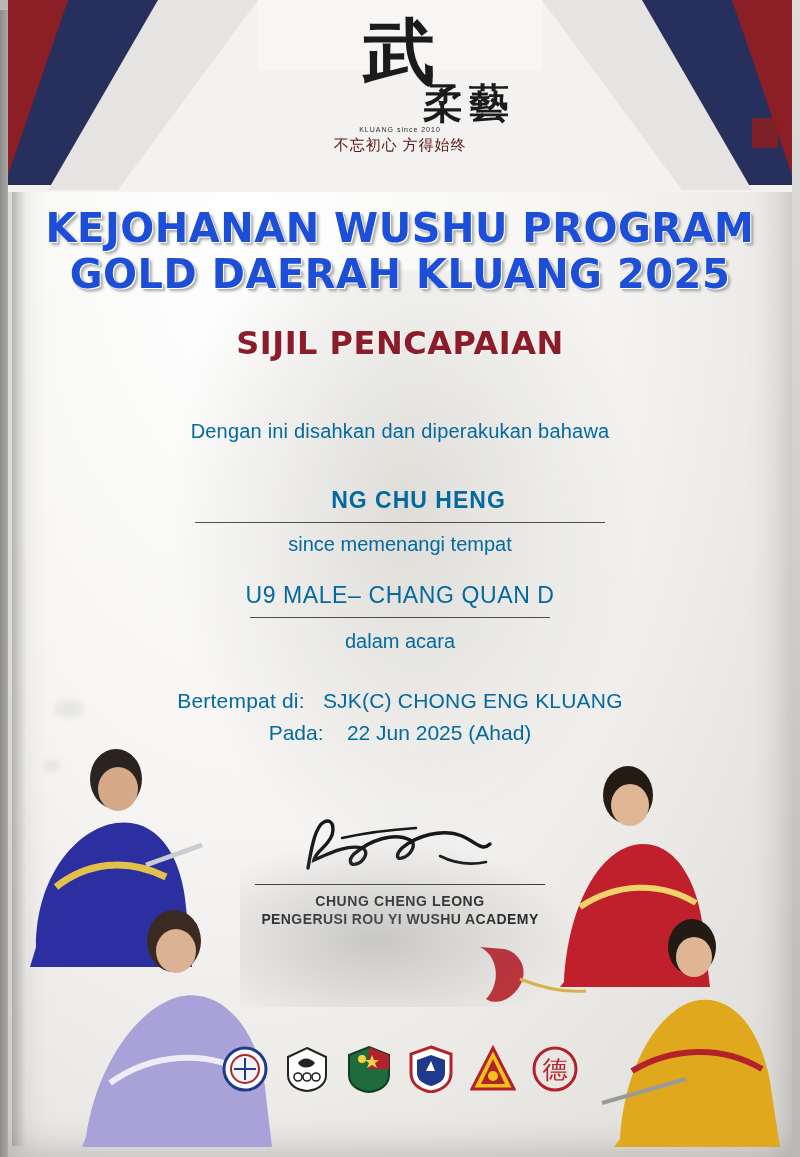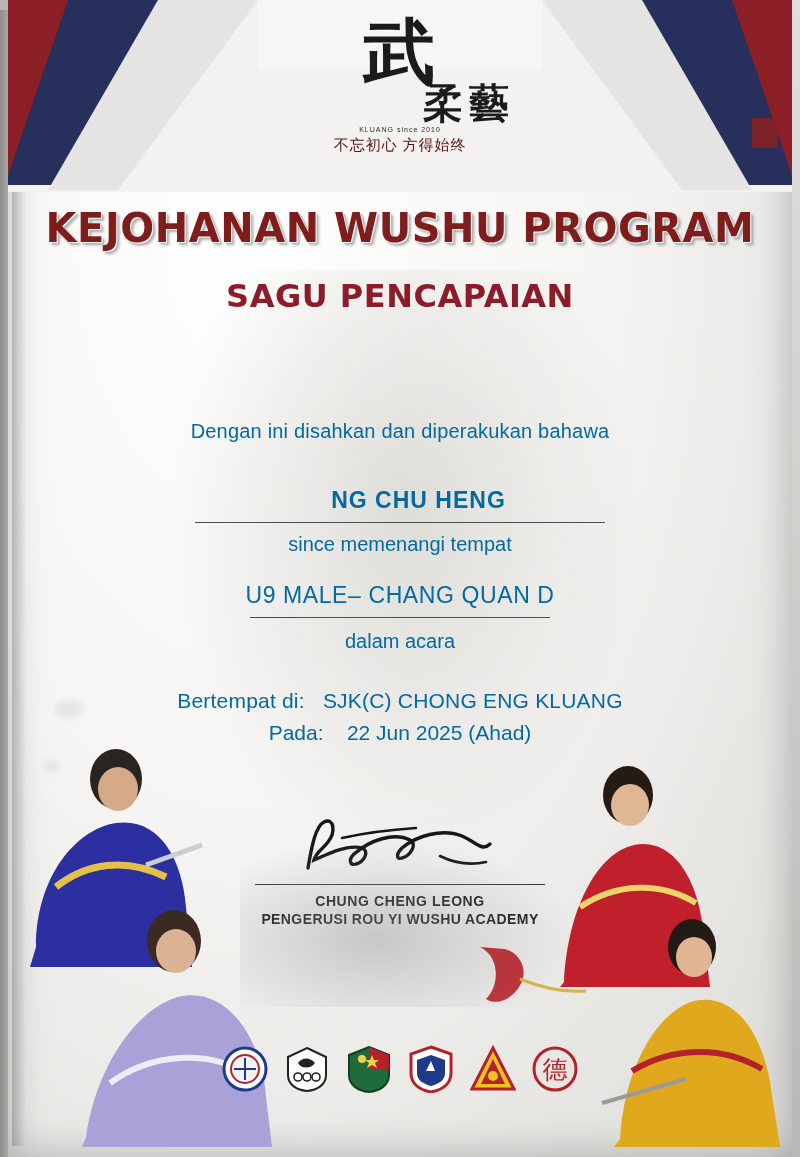--- a/index.html
+++ b/index.html
@@ -129,21 +129,21 @@
     left: 0; right: 0;
     top: 205px;
     text-align: center;
   }
   .title {
     font-family: "DejaVu Sans", sans-serif;
     font-weight: 700;
     font-size: 40px;
     line-height: 1.16;
     letter-spacing: 0.5px;
-    color: #7f1d1d;
+    color: #1d4ed8;
     text-shadow:
       1px 1px 0 #ffffff,
       2px 2px 0 #b6b9bb,
       3px 3px 3px rgba(0,0,0,0.35);
   }
   .subtitle {
     margin-top: 26px;
     font-family: "DejaVu Sans", sans-serif;
     font-weight: 700;
     font-size: 32px;
@@ -312,21 +312,22 @@
   <div class="logo">
     <div class="cjk-big">武</div>
     <div class="cjk-mid">柔藝</div>
     <div class="logo-en">KLUANG since 2010</div>
     <div class="cjk-motto">不忘初心  方得始终</div>
   </div>
   <div class="seal"></div>
 
   <div class="title-wrap">
     <div class="title">KEJOHANAN WUSHU PROGRAM</div>
-    <div class="subtitle">SAGU PENCAPAIAN</div>
+    <div class="title">GOLD DAERAH KLUANG 2025</div>
+    <div class="subtitle">SIJIL PENCAPAIAN</div>
   </div>
 
   <div class="body-wrap">
     <div class="line-intro">Dengan ini disahkan dan diperakukan bahawa</div>
 
     <div class="recipient">NG CHU HENG</div>
     <div class="rule"></div>
 
     <div class="line-mid">since memenangi tempat</div>
 

